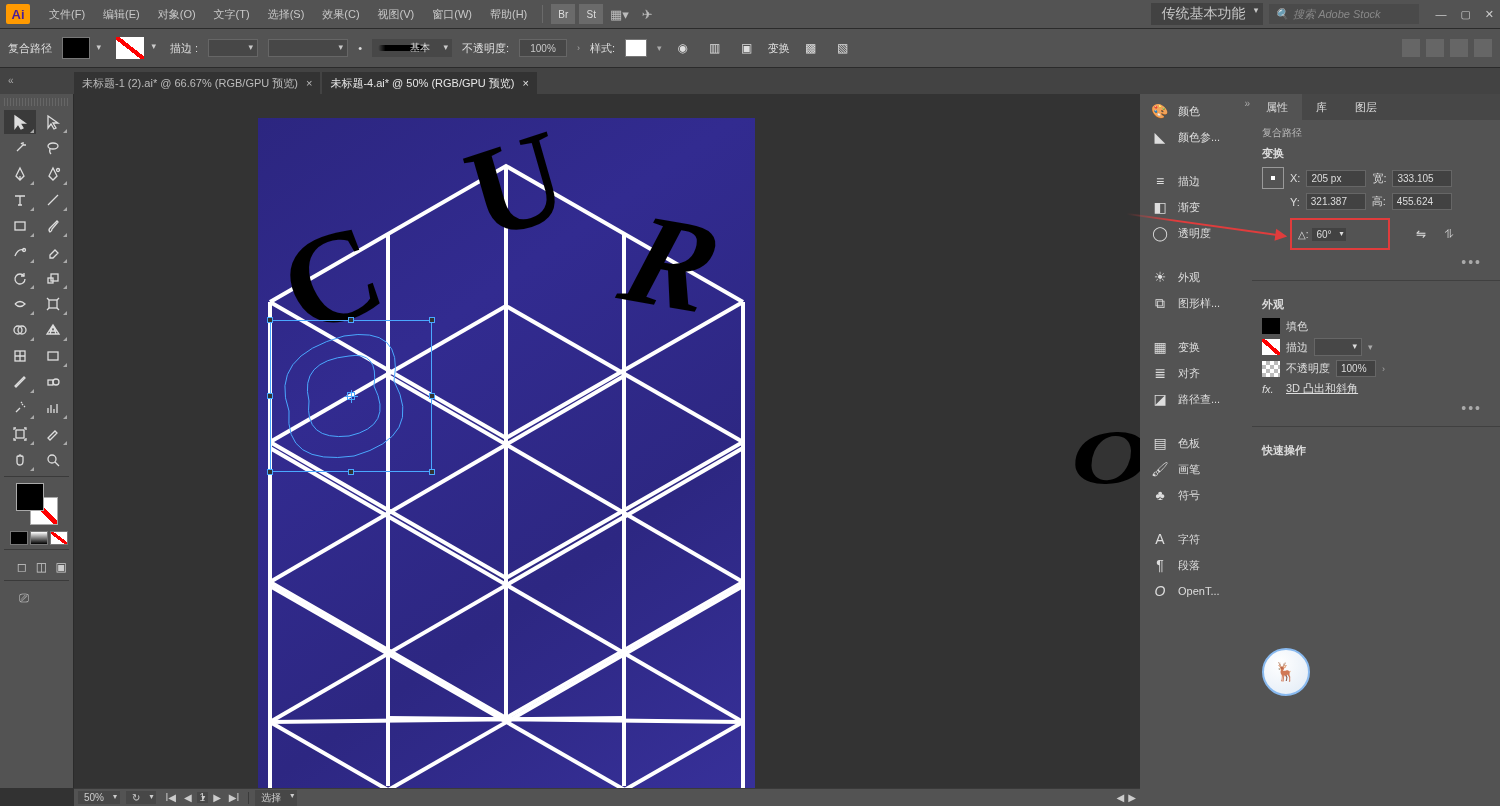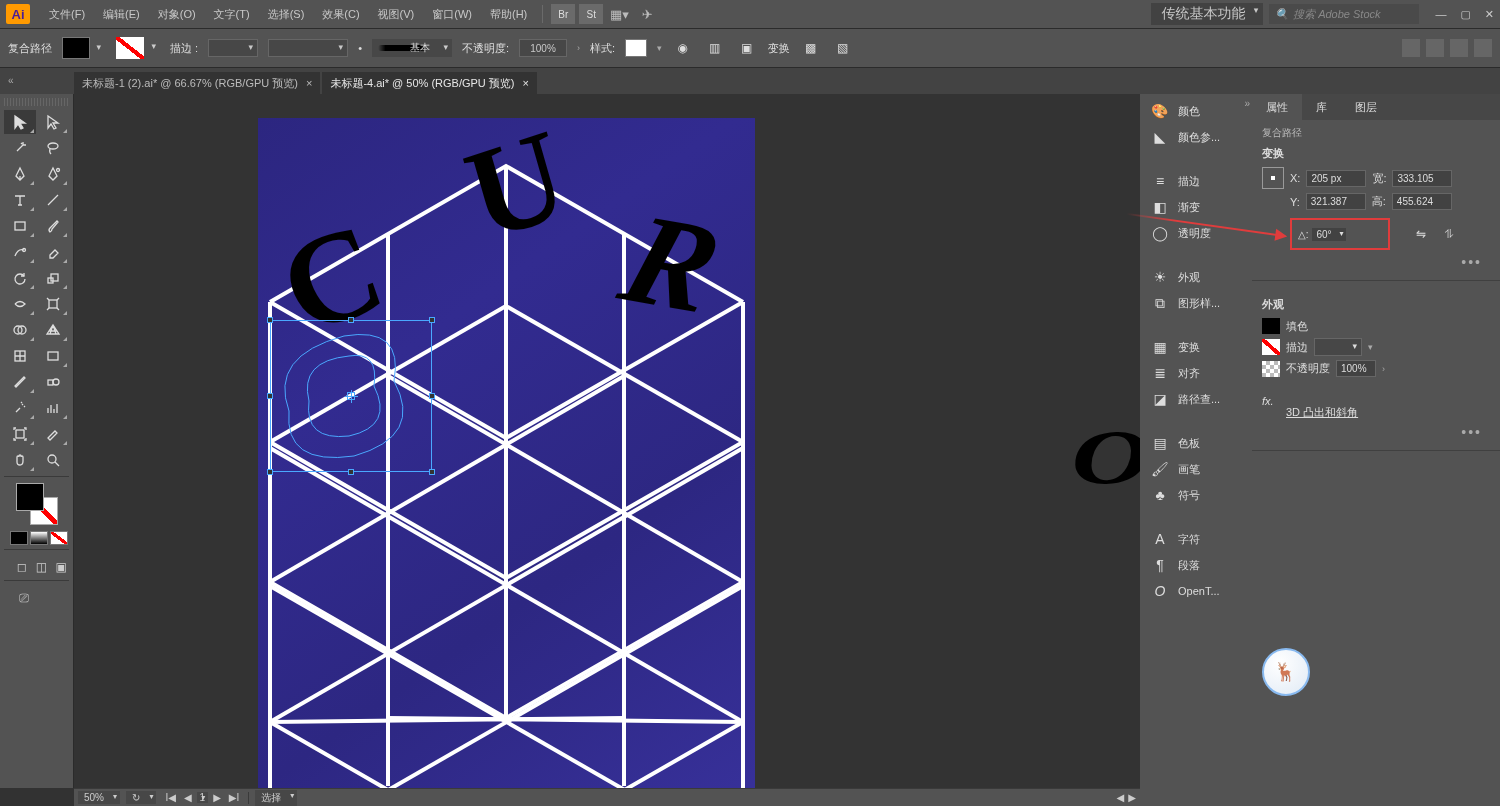--- a/index.html
+++ b/index.html
@@ -854,21 +854,24 @@
       <span style="font-size:9px;color:#aaa;">▾</span>
     </div>
     <div class="frow">
       <span class="checker"></span>
       <span>不透明度</span>
       <span class="fld" style="min-width:40px;">100%</span>
       <span style="font-size:9px;color:#aaa;">›</span>
     </div>
     <div class="frow">
       <span style="font-style:italic;width:18px;">fx.</span>
-      <span style="text-decoration:underline;margin-top:24px;">3D 凸出和斜角</span>
+      <span style="text-decoration:underline;">3D 凸出和斜角</span>
     </div>
     <div class="more">•••</div>
   </div>
   <hr>
+  <div class="section">
+    <div class="section-head">快速操作</div>
+  </div>
 </div>
 
 <div class="arrow-annot"></div>
 <div class="avatar">🦌</div>
 
 </body></html>

